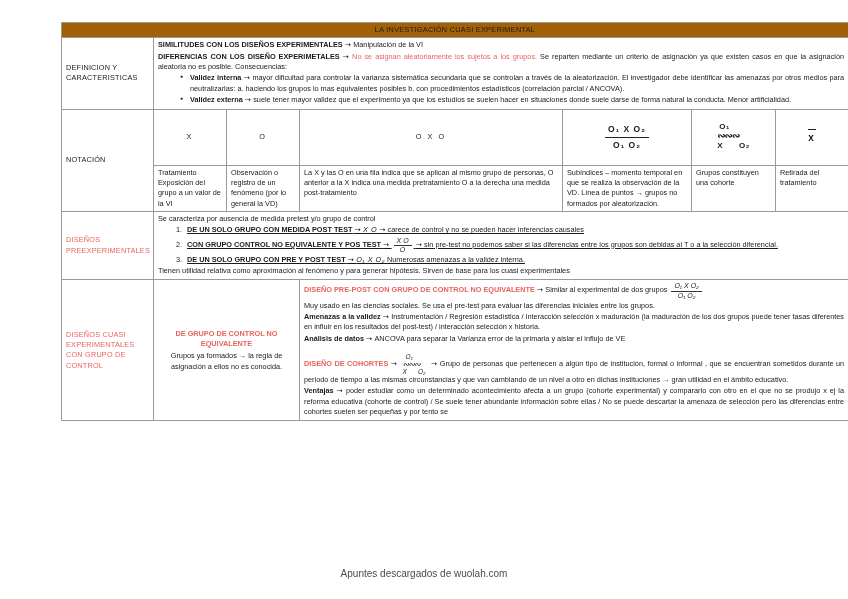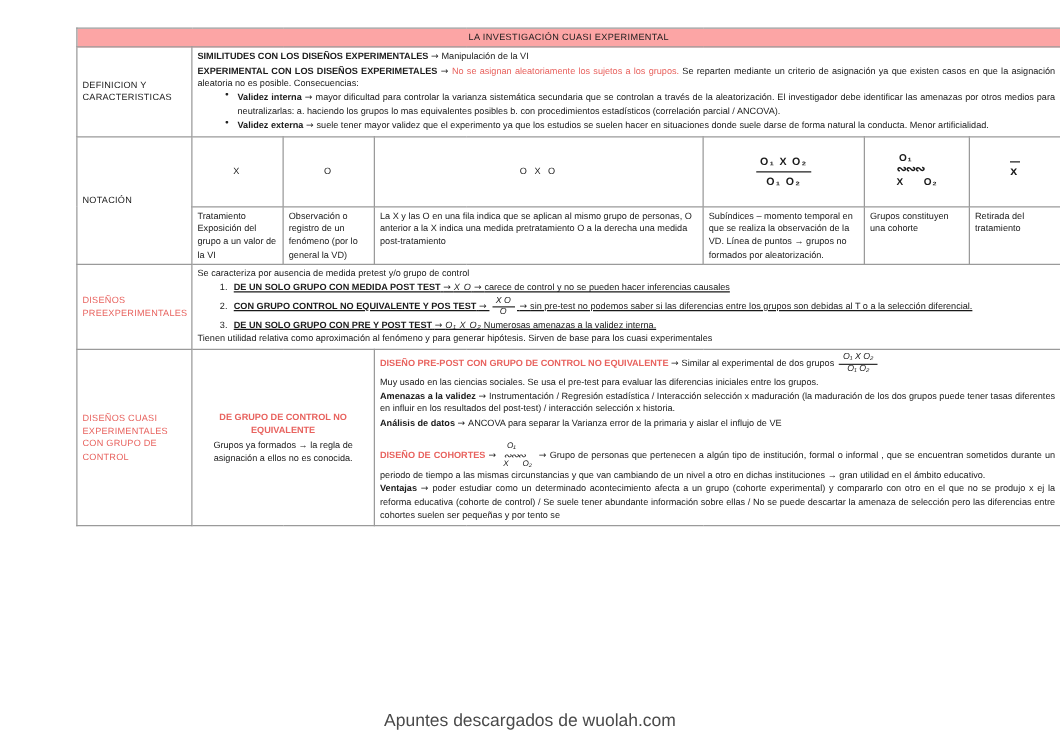--- a/index.html
+++ b/index.html
@@ -30,21 +30,21 @@
     border: 1px solid #9a9a9a;
     vertical-align: top;
     padding: 2px 4px 2px 4px;
     font-size: 7.3px;
     line-height: 1.42;
     color: #1a1a1a;
     font-weight: normal;
   }
   
   .title-cell {
-    background: #fca5a5;
+    background: #a16207;
     text-align: center;
     vertical-align: middle !important;
     font-size: 12.4px;
     letter-spacing: .3px;
     padding: 4px 0 5px 0;
     color: #111;
   }
   
   .rowlabel {
     text-align: left;
@@ -164,21 +164,21 @@
   .icohort .r2 { display: block; font-size: 8px; letter-spacing: -1px; }
   .icohort .r3 { display: block; }
   .icohort .r3 .sp { display: inline-block; width: 11px; }
   
   .footer {
     position: absolute;
     left: 0;
     top: 568px;
     width: 848px;
     text-align: center;
-    font-size: 14px;
+    font-size: 10px;
     color: #4a4a4a;
   }
 </style>
 </head>
 <body>
 
 <div id="page">
 
   <table class="sheet">
     <colgroup>
@@ -199,21 +199,21 @@
 
     <tr>
       <td class="rowlabel">DEFINICION Y CARACTERISTICAS</td>
       <td class="body-cell" colspan="7">
         <p class="ln">
           <b>SIMILITUDES CON LOS DISEÑOS EXPERIMENTALES</b>
           <span class="arrow"> → </span>
           <span>Manipulación de la VI</span>
         </p>
         <p class="ln just">
-          <b>EXPERIMENTAL CON LOS DISEÑOS EXPERIMETALES</b>
+          <b>DIFERENCIAS CON LOS DISEÑO EXPERIMETALES</b>
           <span class="arrow"> → </span>
           <span class="red">No se asignan aleatoriamente los sujetos a los grupos.</span>
           <span>Se reparten mediante un criterio de asignación ya que existen casos en que la asignación aleatoria no es posible. Consecuencias:</span>
         </p>
         <ul class="bul">
           <li>
             <b>Validez interna</b>
             <span class="arrow"> → </span>
             <span>mayor dificultad para controlar la varianza sistemática secundaria que se controlan a través de la aleatorización. El investigador debe identificar las amenazas por otros medios para neutralizarlas: a. haciendo los grupos lo mas equivalentes posibles b. con procedimientos estadísticos (correlación parcial / ANCOVA).</span>
           </li>

